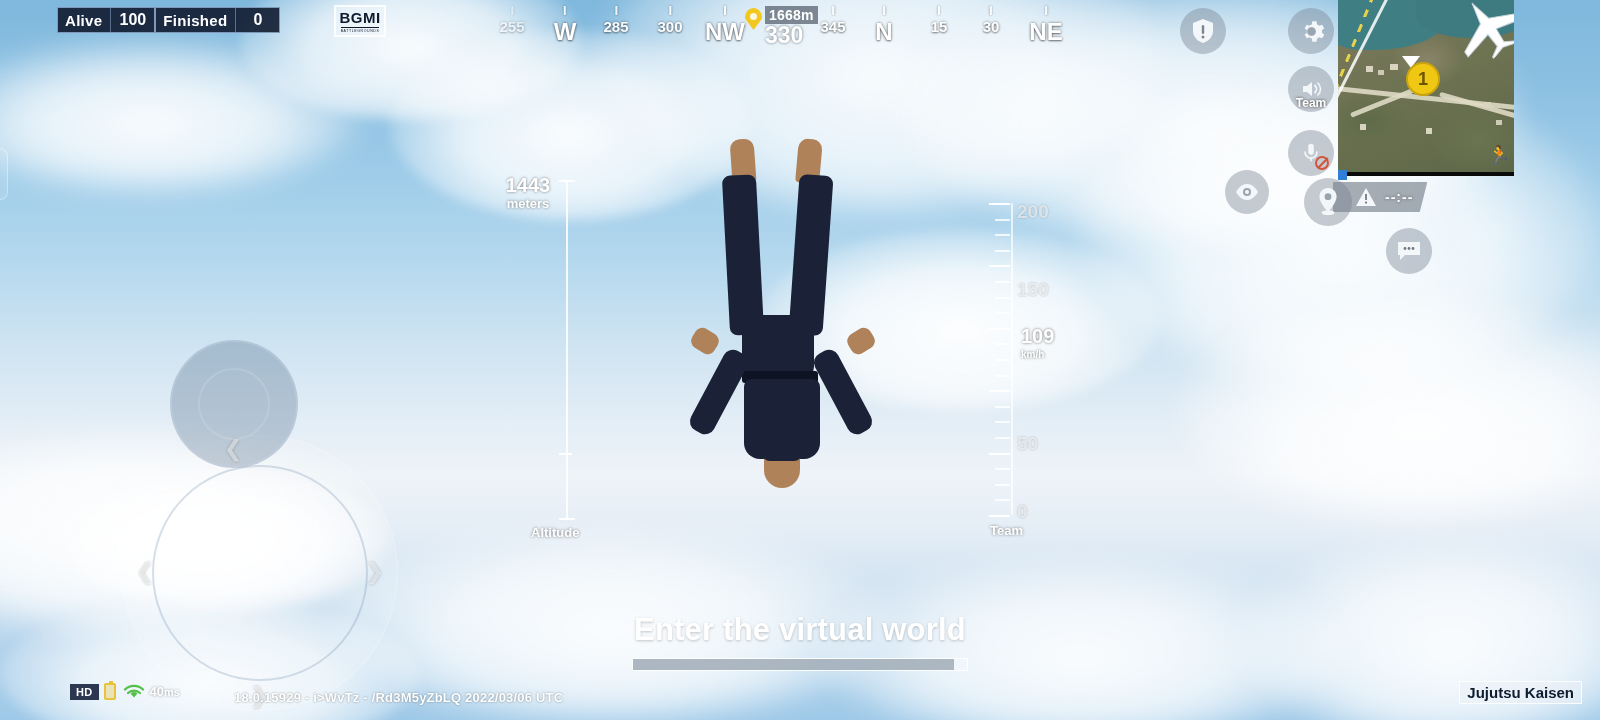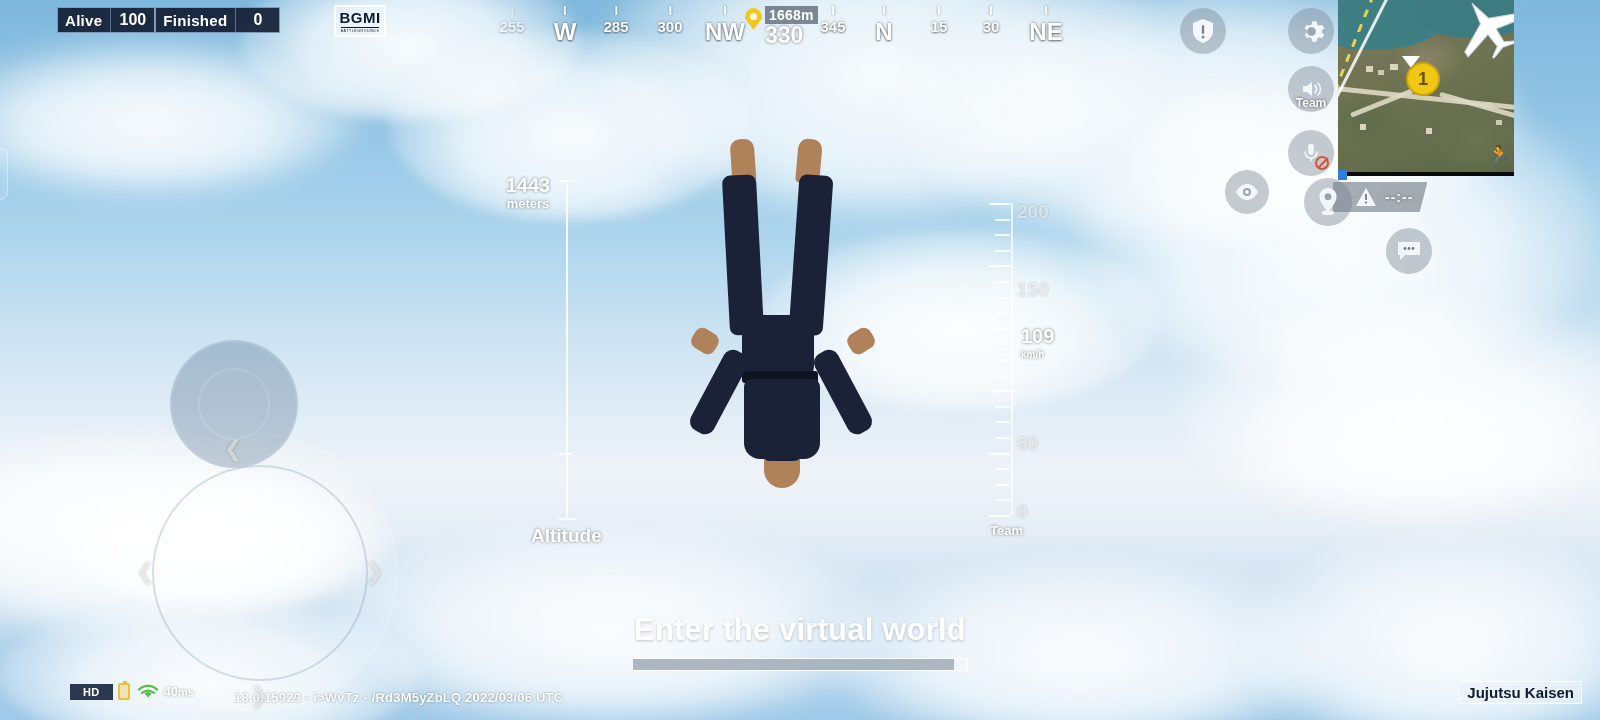--- a/index.html
+++ b/index.html
@@ -147,21 +147,21 @@
     text-align: center; font-size: 20px; font-weight: bold; color: #fff;
     text-shadow: 0 0 3px rgba(0,0,0,.5);
   }
   #alt-unit {
     position: absolute; left: 0; top: 26px; width: 62px;
     text-align: center; font-size: 13px; font-weight: bold; color: #fff;
     text-shadow: 0 0 3px rgba(0,0,0,.5);
   }
   #alt-title {
     position: absolute; left: 34px; top: 355px;
-    font-size: 19px; font-weight: bold; color: #fff;
+    font-size: 13px; font-weight: bold; color: #fff;
     text-shadow: 0 0 3px rgba(0,0,0,.5);
   }
 
   
   #speed-gauge { position: absolute; left: 985px; top: 195px; width: 110px; height: 350px; }
   #spd-axis {
     position: absolute; left: 26px; top: 8px;
     width: 2px; height: 312px; background: rgba(255,255,255,.7);
   }
   .spd-tick { position: absolute; left: 10px; width: 15px; height: 2px; background: rgba(255,255,255,.8); }
@@ -336,21 +336,21 @@
   }
 
   
   #bottom-status {
     position: absolute; left: 70px; top: 683px;
     display: flex; align-items: center; gap: 5px;
   }
   #hd-badge {
     background: #2b3850; color: #fff;
     font-size: 11px; font-weight: bold;
-    padding: 2px 13px; letter-spacing: .3px;
+    padding: 2px 6px; letter-spacing: .3px;
   }
   #battery {
     width: 12px; height: 17px;
     border: 2px solid #e8c23a; border-radius: 2px;
     position: relative; background: rgba(232,194,58,.35);
   }
   #battery::before {
     content: ""; position: absolute; left: 3px; top: -4px;
     width: 4px; height: 3px; background: #e8c23a;
   }

